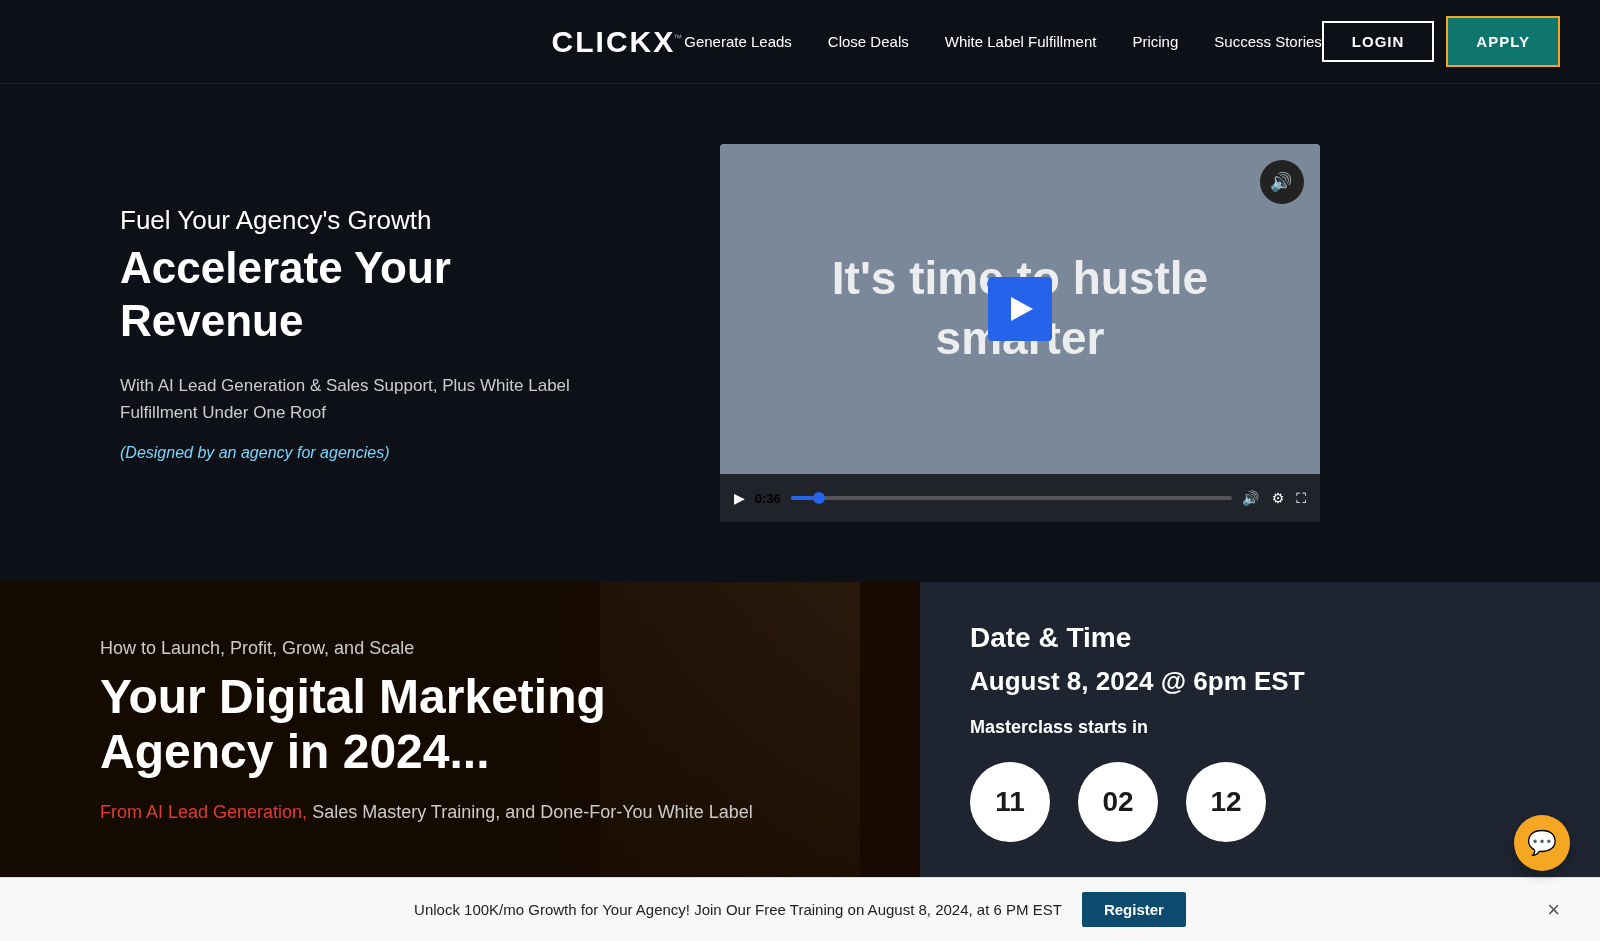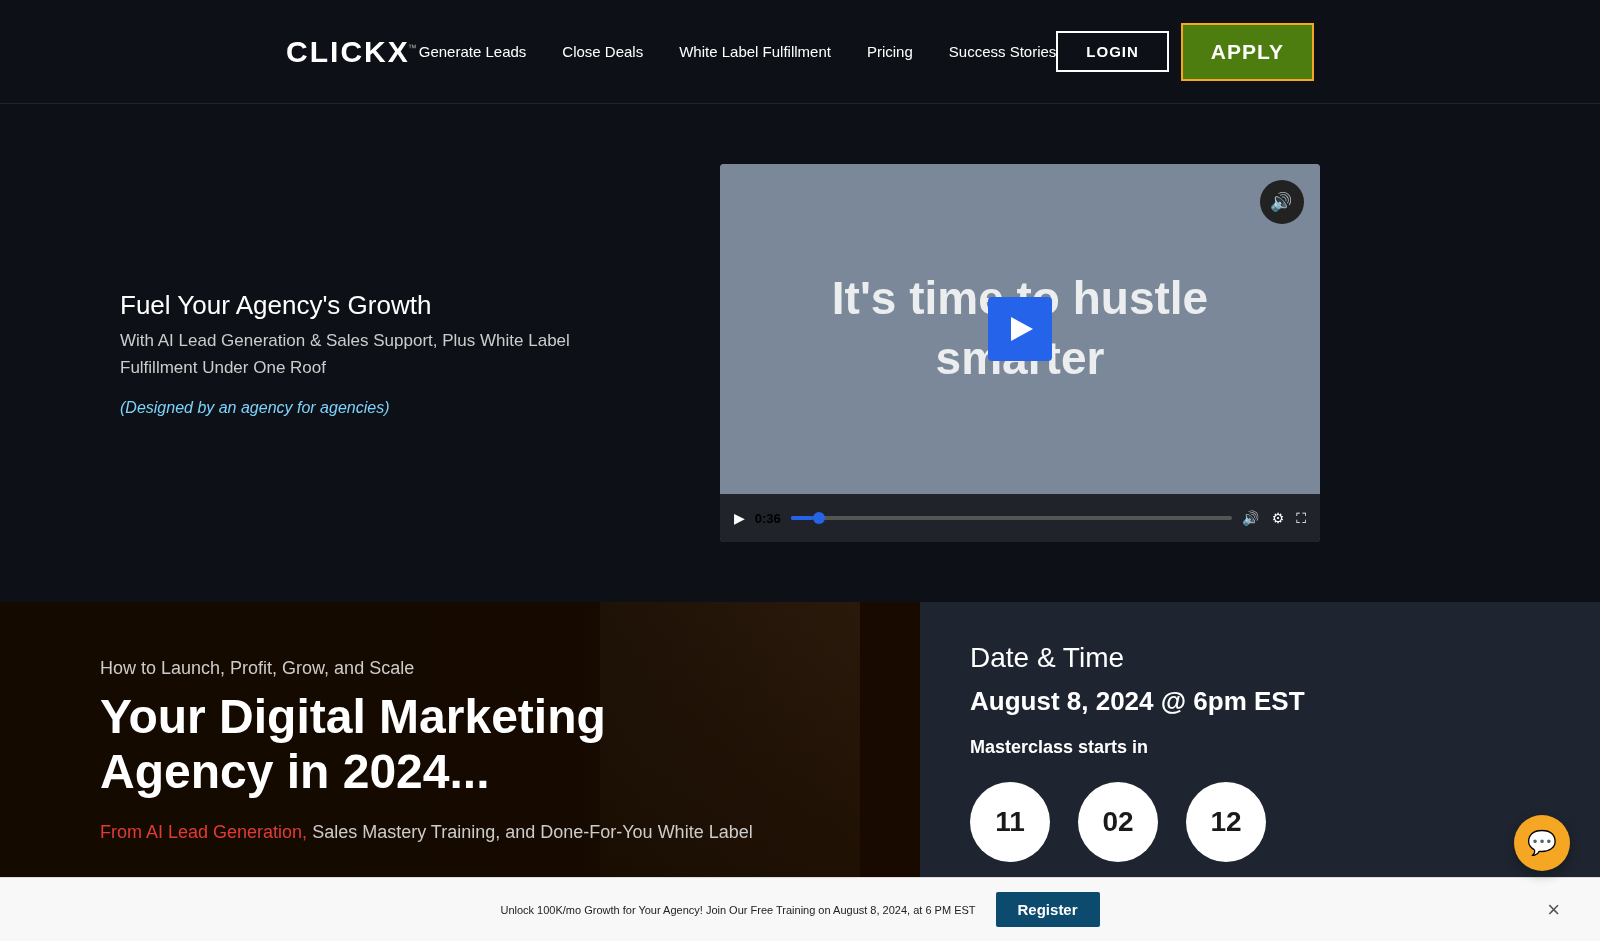--- a/index.html
+++ b/index.html
@@ -3,23 +3,23 @@
   <meta charset="utf-8">
   <style>
     * { margin: 0; padding: 0; box-sizing: border-box; }
     body { font-family: 'Arial', sans-serif; background: #0d1117; color: #fff; overflow-x: hidden; width: 1600px; }
 
     
     .navbar {
       background: #0d1117;
       display: flex;
       align-items: center;
-      justify-content: center;
+      justify-content: flex-end;
       padding: 0 40px;
-      height: 104px;
+      height: 84px;
       border-bottom: 1px solid #1e2530;
       position: relative;
       z-index: 10;
     }
     .logo {
       display: flex;
       align-items: center;
       font-size: 28px;
       font-weight: 900;
       color: #fff;
@@ -45,25 +45,25 @@
       background: transparent;
       border: 2px solid #fff;
       color: #fff;
       padding: 10px 28px;
       font-size: 15px;
       font-weight: 700;
       cursor: pointer;
       letter-spacing: 1px;
     }
     .btn-apply {
-      background: #4d7c0f;
+      background: #0f766e;
       border: 2px solid #f5a623;
       color: #fff;
       padding: 15px 28px;
-      font-size: 21px;
+      font-size: 15px;
       font-weight: 700;
       cursor: pointer;
       letter-spacing: 1px;
     }
 
     
     .hero {
       background: #0d1117;
       display: flex;
       align-items: center;
@@ -278,21 +278,21 @@
 
     .lower-right {
       flex: 1;
       background: #1e2530;
       padding: 40px 50px;
       display: flex;
       flex-direction: column;
     }
     .lower-right .date-title {
       font-size: 28px;
-      font-weight: 400;
+      font-weight: 700;
       color: #fff;
       margin-bottom: 12px;
     }
     .lower-right .date-value {
       font-size: 26px;
       font-weight: 900;
       color: #fff;
       margin-bottom: 20px;
     }
     .lower-right .starts-in {
@@ -327,21 +327,21 @@
       background: #f8f8f8;
       border-top: 1px solid #ddd;
       display: flex;
       align-items: center;
       justify-content: center;
       padding: 14px 40px;
       gap: 20px;
       z-index: 100;
     }
     .bottom-bar-text {
-      font-size: 11px;
+      font-size: 15px;
       color: #222;
     }
     .btn-register {
       background: #0c4a6e;
       color: #fff;
       border: none;
       padding: 9px 22px;
       font-size: 15px;
       font-weight: 700;
       cursor: pointer;
@@ -409,20 +409,21 @@
   </ul>
   <div class="nav-buttons">
     <button class="btn-login">LOGIN</button>
     <button class="btn-apply">APPLY</button>
   </div>
 </nav>
 
 <section class="hero">
   <div class="hero-text">
     <p class="subtitle">Fuel Your Agency's Growth</p>
+    <h1 class="title">Accelerate Your Revenue</h1>
     <p class="description">With AI Lead Generation &amp; Sales Support, Plus White Label Fulfillment Under One Roof</p>
     <p class="tagline">(Designed by an agency for agencies)</p>
   </div>
 
   <div class="video-container">
     <div class="video-content">
       <div class="video-text">
         <div>It's time to hustle</div>
         <div>smarter</div>
       </div>

